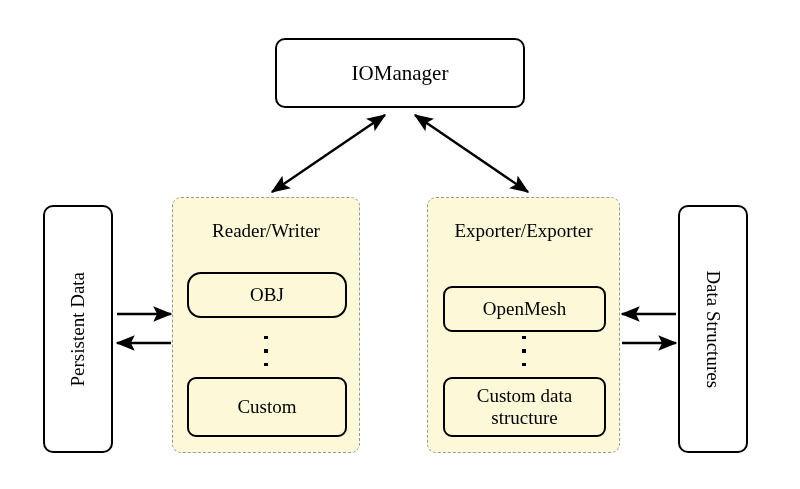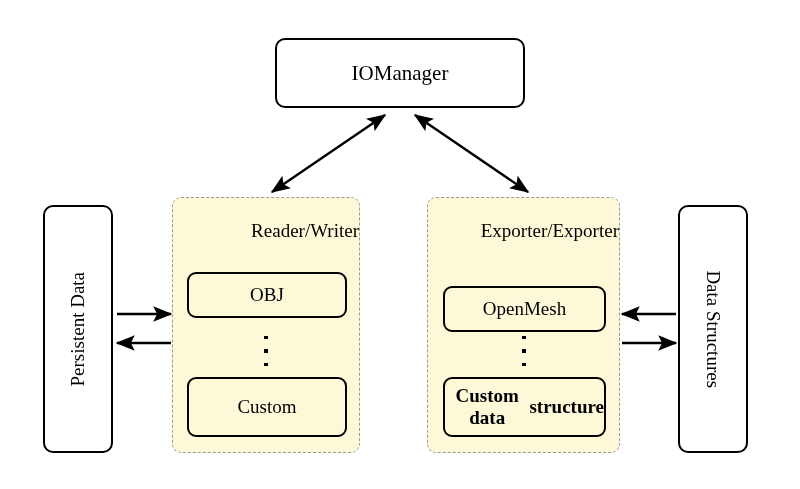--- a/index.html
+++ b/index.html
@@ -48,21 +48,21 @@
     box-sizing: border-box;
     background: #fcf8d8;
     border: 1.4px dashed #9a9a8f;
     border-radius: 9px;
   }
 
   .group-title {
     position: absolute;
     left: 0;
     right: 0;
-    text-align: right;
+    text-align: center;
     color: #000000;
   }
 
   
   .vtext {
     white-space: nowrap;
     display: block;
   }
   .vtext-up   { transform: rotate(-90deg); }
   .vtext-down { transform: rotate(90deg); }
@@ -134,21 +134,21 @@
   </div>
 
   <div class="node outline-box" style="left:678px; top:205px; width:70px; height:248px;">
     <span class="vtext vtext-down fs-side">Data Structures</span>
   </div>
 
   <div class="group-box" style="left:172px; top:197px; width:188px; height:256px;">
 
     <div class="group-title fs-group" style="top:22px;">Reader/Writer</div>
 
-    <div class="node leaf-box fs-leaf" style="left:14px; top:74px; width:160px; height:46px;">
+    <div class="node leaf-box fs-leaf" style="left:14px; top:74px; width:160px; height:46px;border-radius:14px;">
       <span>OBJ</span>
     </div>
 
     <div class="vdots" style="left:91px; top:138px; width:4px; height:30px;">
       <span></span>
         <span></span>
         <span></span>
     </div>
 
     <div class="node leaf-box fs-leaf" style="left:14px; top:179px; width:160px; height:60px; ">
@@ -163,19 +163,19 @@
     <div class="node leaf-box fs-leaf" style="left:15px; top:88px; width:163px; height:46px;">
       <span>OpenMesh</span>
     </div>
 
     <div class="vdots" style="left:94px; top:138px; width:4px; height:30px;">
       <span></span>
         <span></span>
         <span></span>
     </div>
 
-    <div class="node leaf-box fs-leaf" style="left:15px; top:179px; width:163px; height:60px; flex-direction:row;font-weight:bold;">
+    <div class="node leaf-box fs-leaf" style="left:15px; top:179px; width:163px; height:60px; flex-direction:column;">
       <span>Custom data</span>
       <span>structure</span>
     </div>
   </div>
 
 </div>
 
 </body></html>

